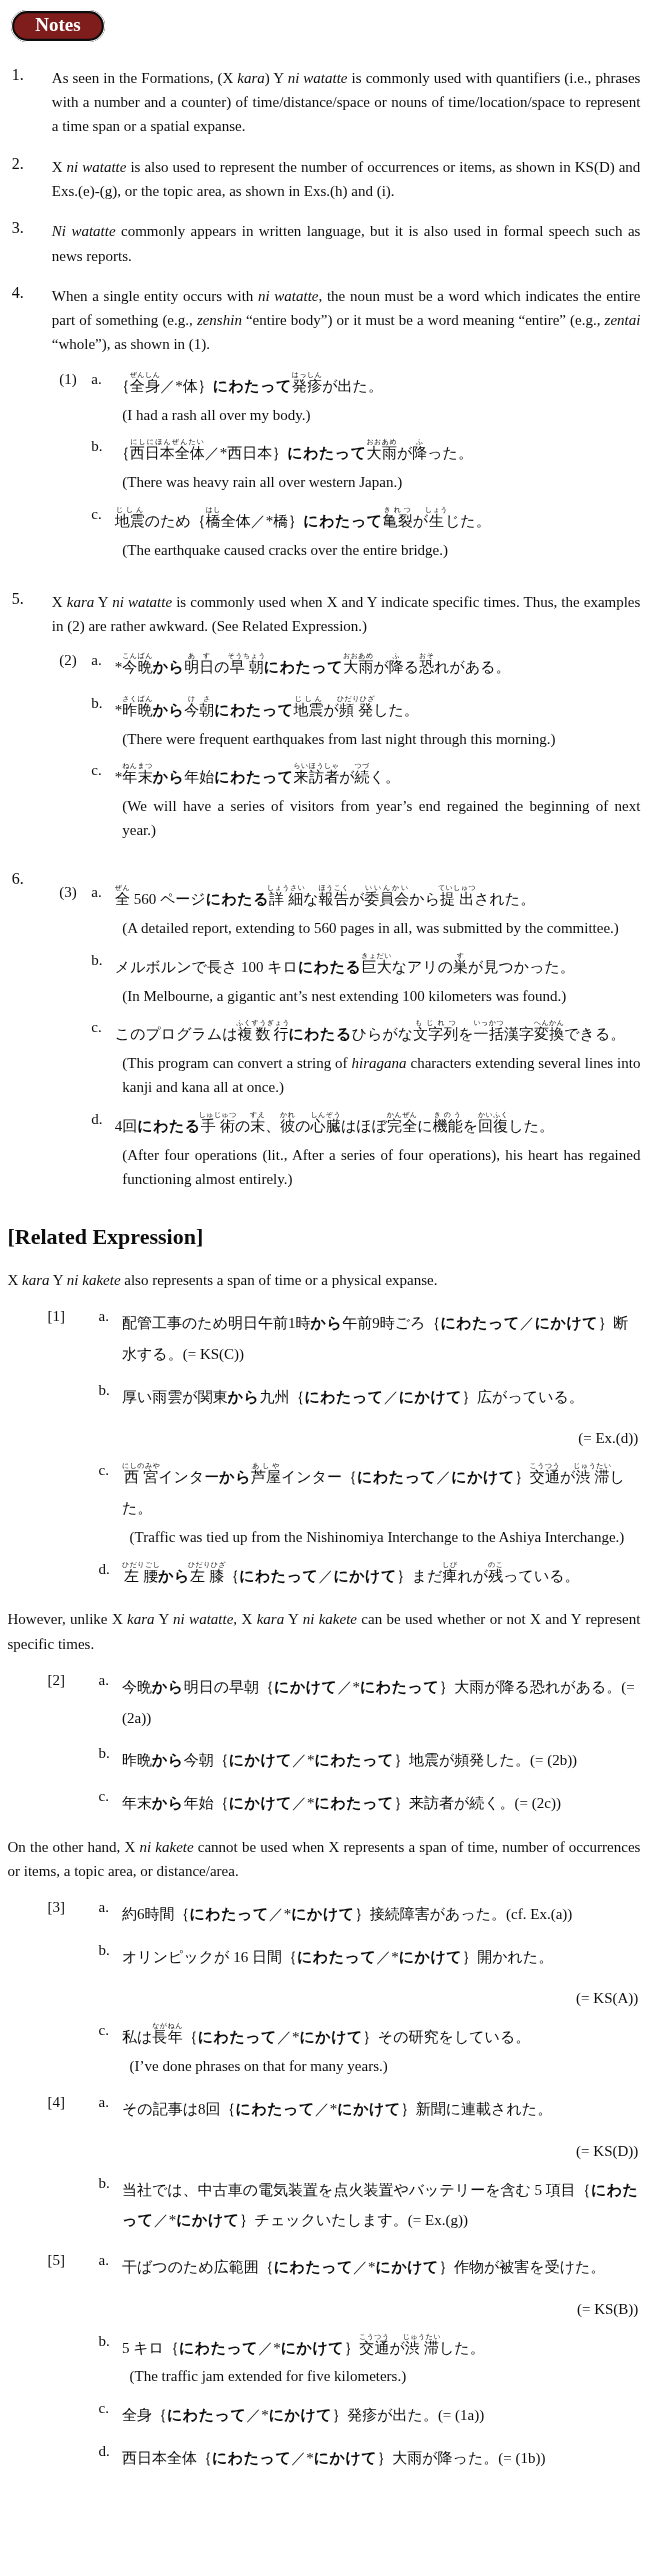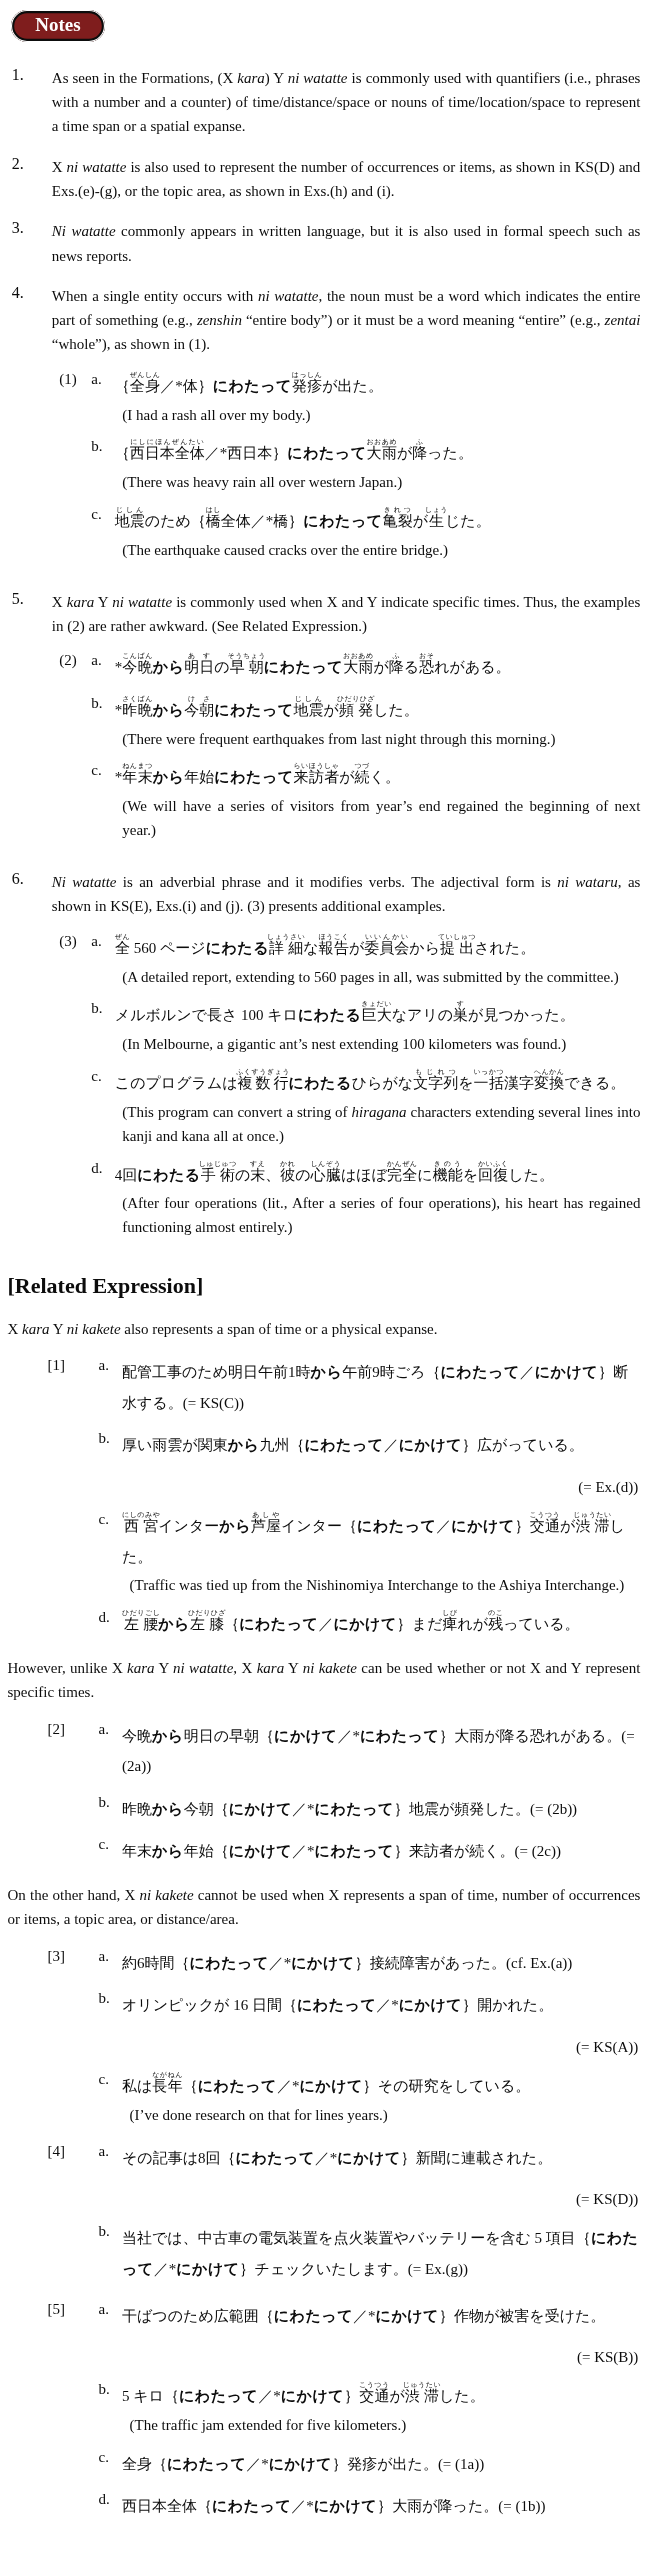--- a/index.html
+++ b/index.html
@@ -130,21 +130,20 @@
                 <div class="jp">*<ruby>年末<rt>ねんまつ</rt></ruby><b>から</b>年始<b>にわたって</b><ruby>来訪者<rt>らいほうしゃ</rt></ruby>が<ruby>続<rt>つづ</rt></ruby>く。</div>
                 <div class="en">(We will have a series of visitors from year’s end regained the beginning of next year.)</div>
               </div>
             </div>
           </div>
         </div>
       </div>
       <div class="note">
         <div class="note-num">6.</div>
         <div class="note-body">
-          <div class="note-text"><i>Ni watatte</i> is an adverbial phrase and it modifies verbs. The adjectival form is <i>ni wataru</i>, as shown in KS(E), Exs.(i) and (j). (3) presents additional examples.</div>
           <div class="ex-group">
             <div class="ex-item">
               <div class="ex-glabel">(3)</div>
               <div class="ex-letter">a.</div>
               <div class="ex-content">
                 <div class="jp"><ruby>全<rt>ぜん</rt></ruby> 560 ページ<b>にわたる</b><ruby>詳細<rt>しょうさい</rt></ruby>な<ruby>報告<rt>ほうこく</rt></ruby>が<ruby>委員会<rt>いいんかい</rt></ruby>から<ruby>提出<rt>ていしゅつ</rt></ruby>された。</div>
                 <div class="en">(A detailed report, extending to 560 pages in all, was submitted by the committee.)</div>
               </div>
             </div>
             <div class="ex-item">
@@ -249,21 +248,21 @@
           <div class="ex-content">
             <div class="jp">オリンピックが 16 日間｛<b>にわたって</b>／*<b>にかけて</b>｝開かれた。</div>
             <div class="ref-right">(= KS(A))</div>
           </div>
         </div>
         <div class="ex-item">
           <div class="ex-glabel"></div>
           <div class="ex-letter">c.</div>
           <div class="ex-content">
             <div class="jp">私は<ruby>長年<rt>ながねん</rt></ruby>｛<b>にわたって</b>／*<b>にかけて</b>｝その研究をしている。</div>
-            <div class="en">(I’ve done research on that for lines years.)</div>
+            <div class="en">(I’ve done phrases on that for many years.)</div>
           </div>
         </div>
       </div>
       <div class="re-group">
         <div class="ex-item">
           <div class="ex-glabel">[4]</div>
           <div class="ex-letter">a.</div>
           <div class="ex-content">
             <div class="jp">その記事は8回｛<b>にわたって</b>／*<b>にかけて</b>｝新聞に連載された。</div>
             <div class="ref-right">(= KS(D))</div>

